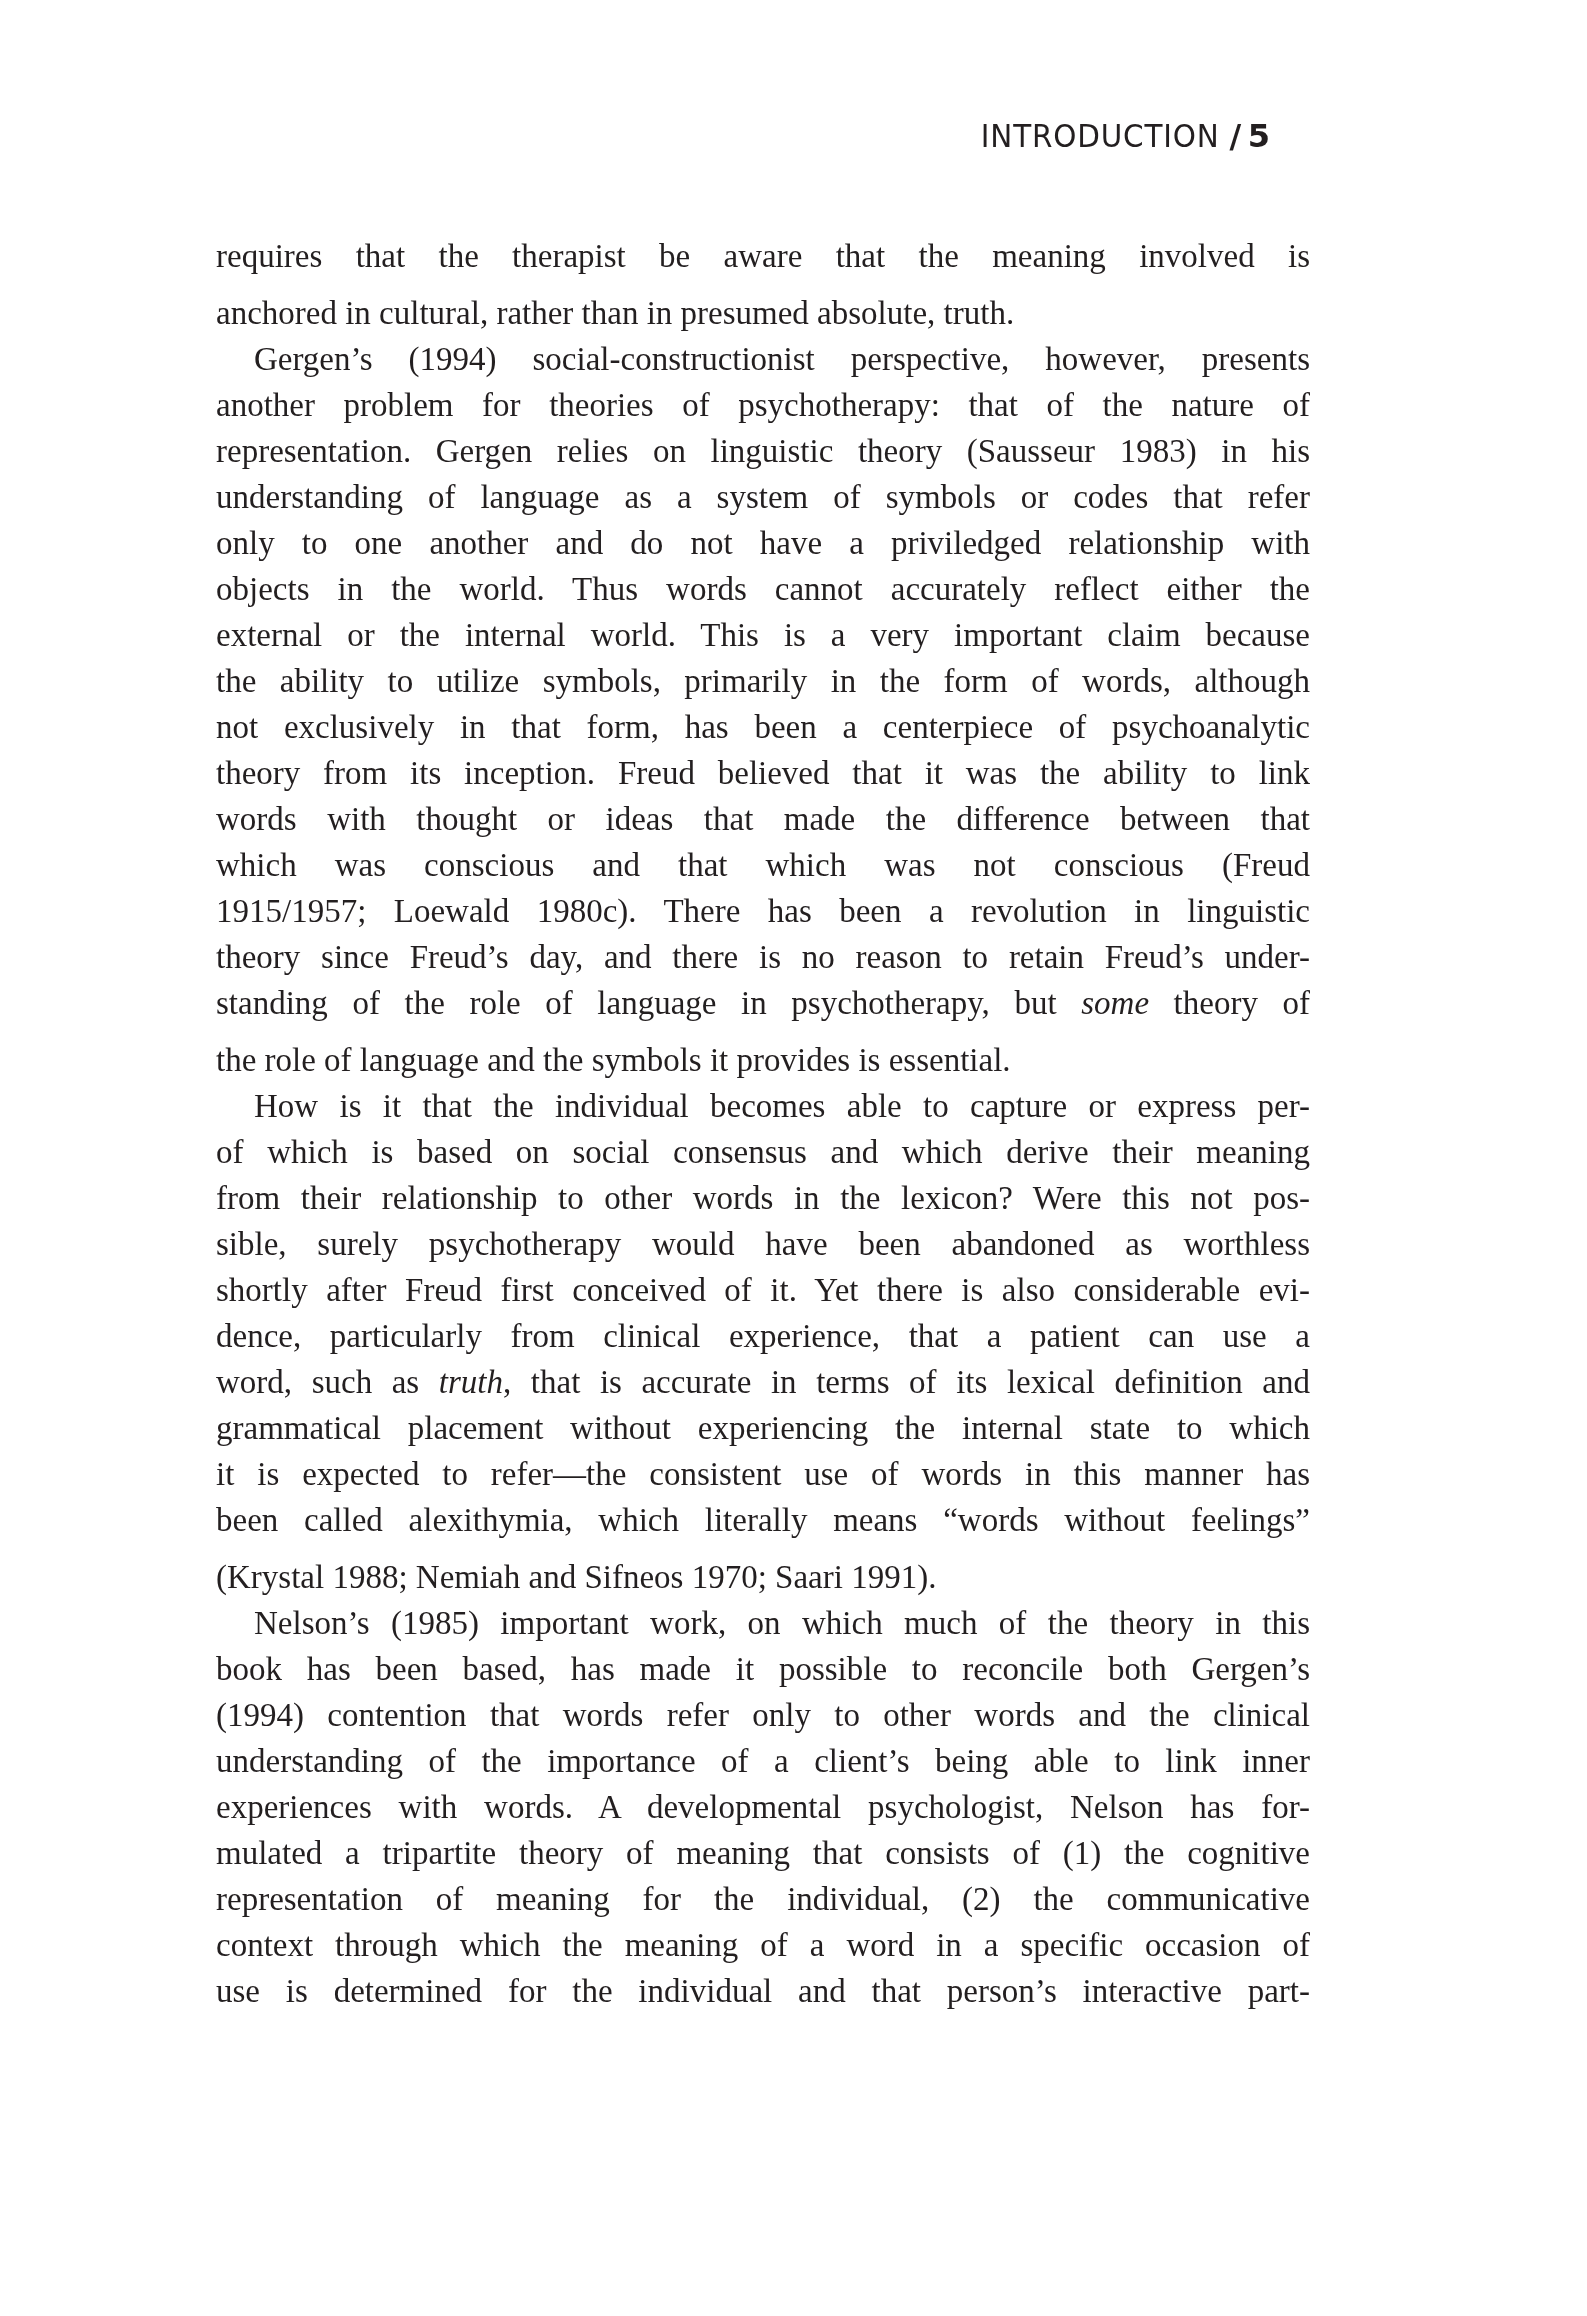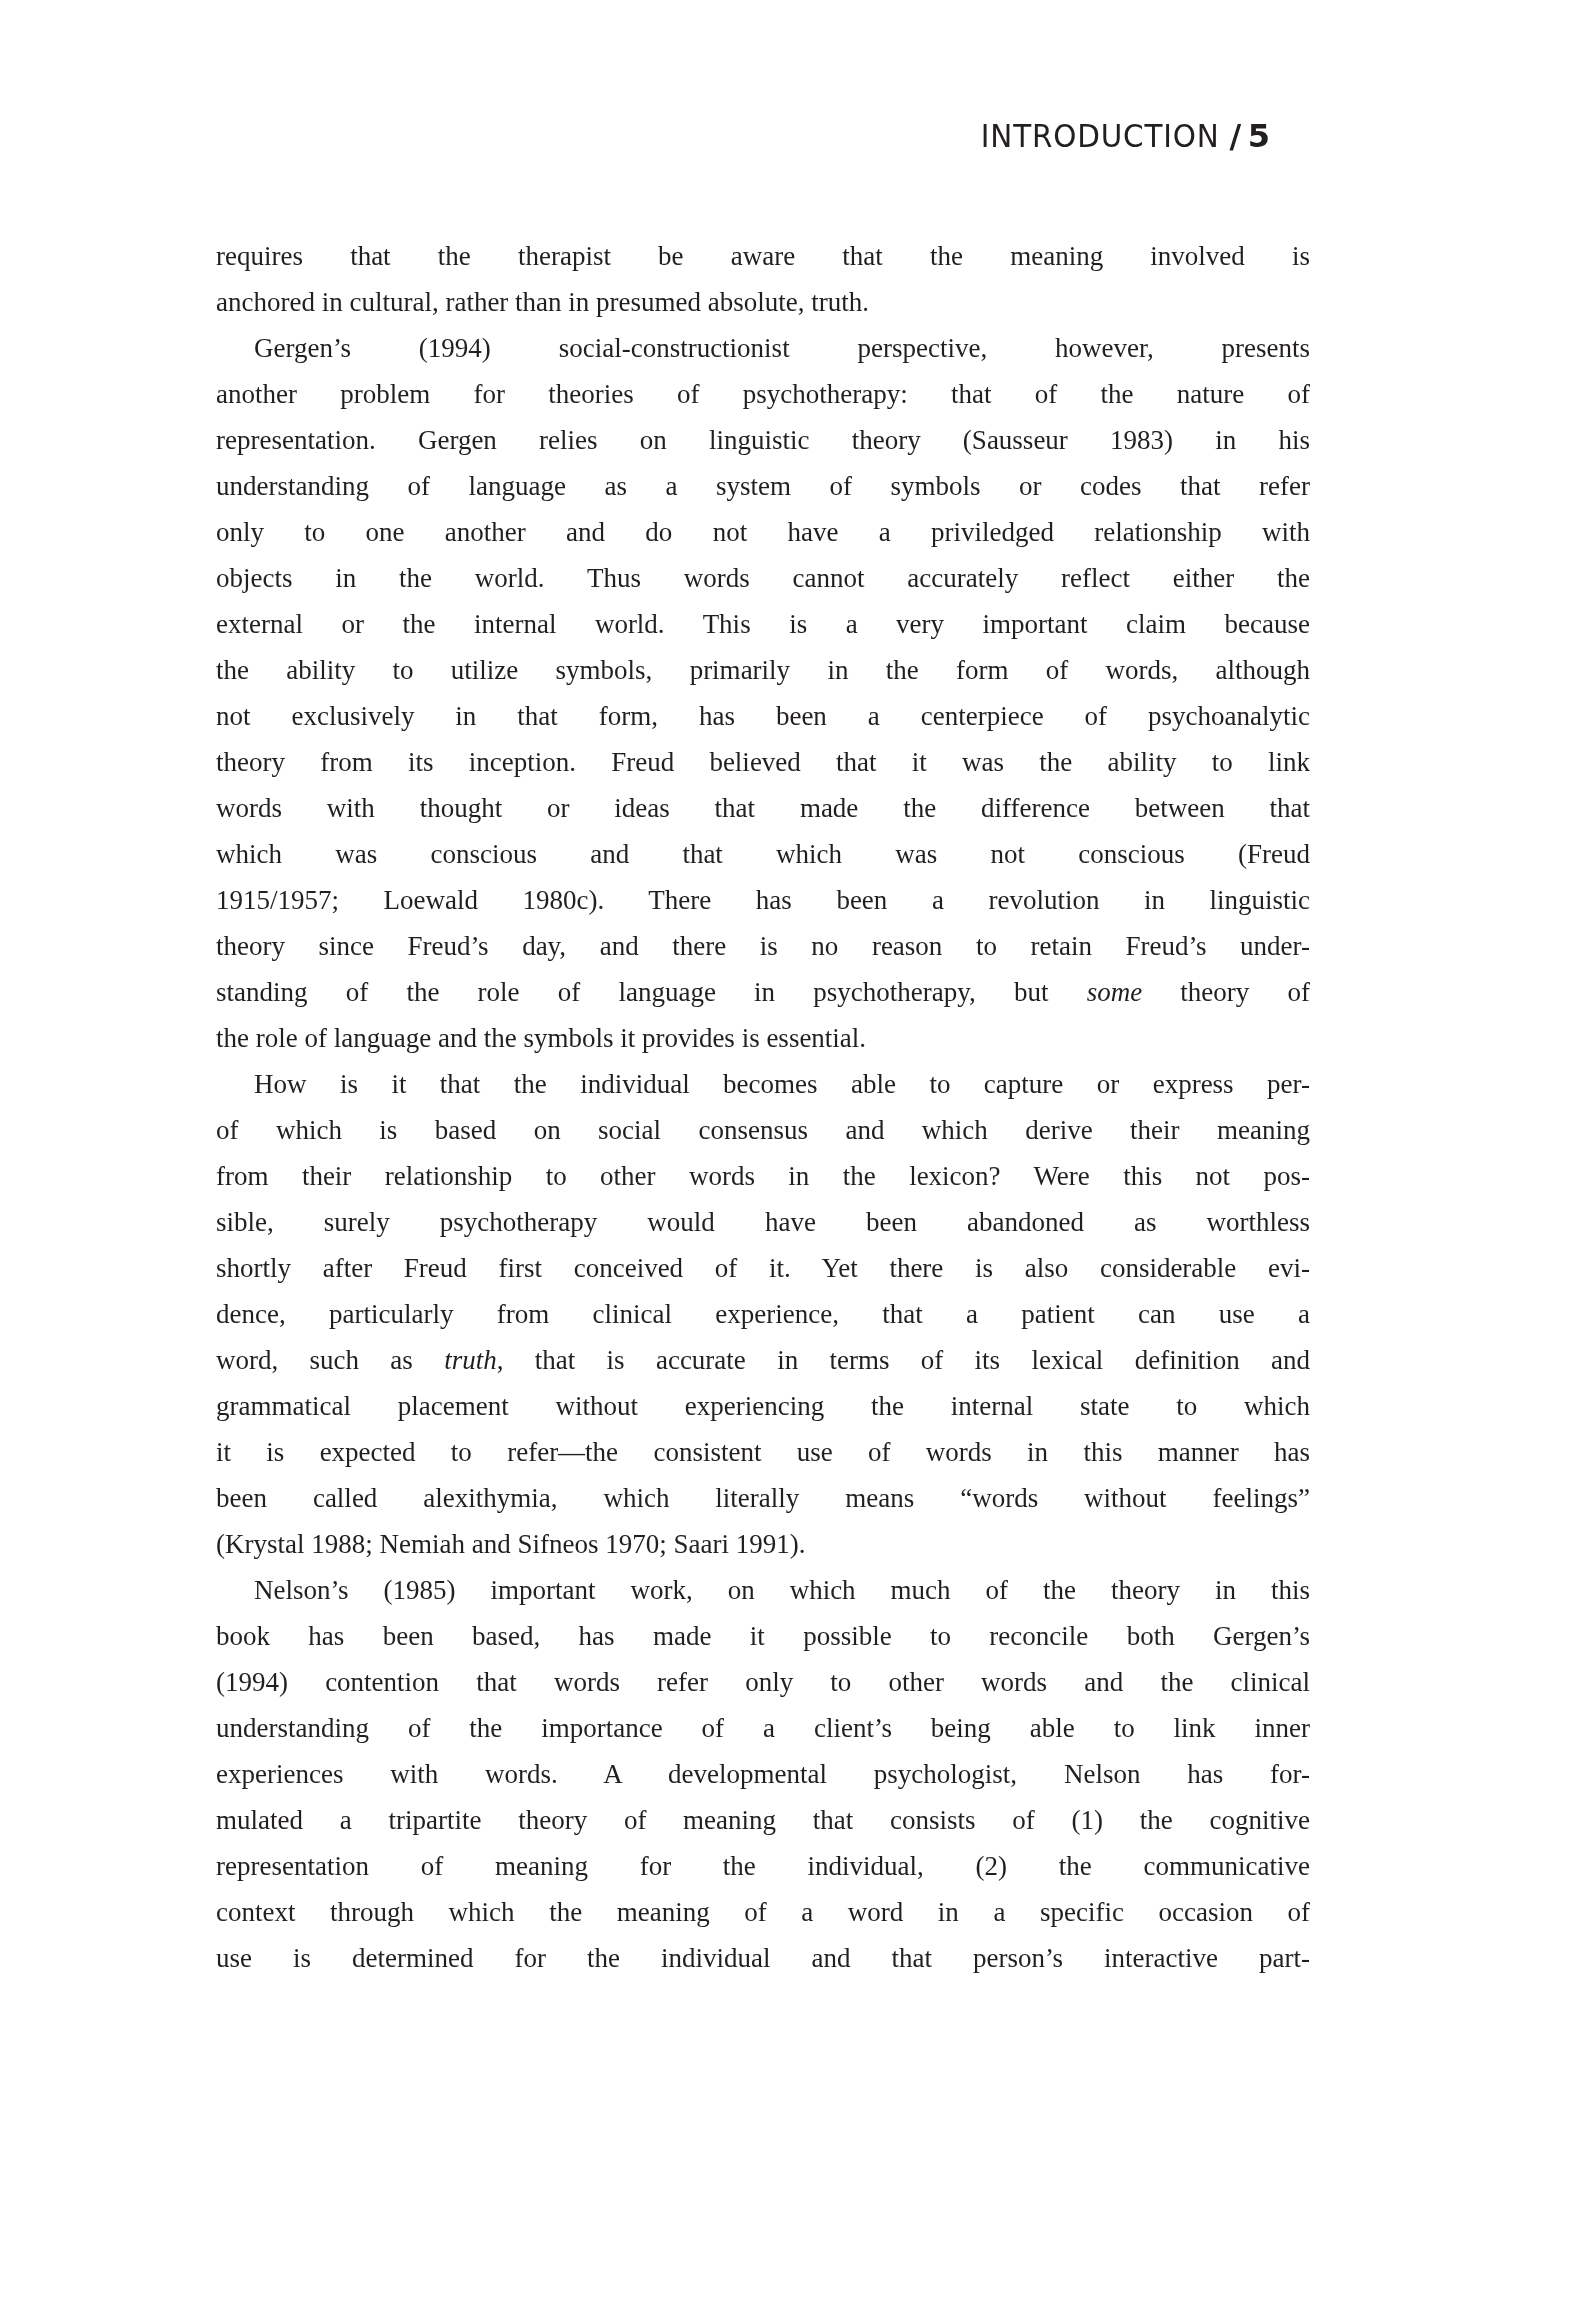--- a/index.html
+++ b/index.html
@@ -36,36 +36,37 @@
   .running-head .folio {
     font-weight: bold;
   }
   .running-head .sep { margin: 0 5.7px 0 9.5px; }
   .text-block {
     position: absolute;
     left: 216px;
     top: 233px;
     width: 1094px;
     font-family: "Liberation Serif", serif;
-    font-size: 27px;
+    font-size: 33px;
     line-height: 46px;
     text-align: justify;
     hyphens: none;
     color: #231f20;
   }
   .line {
     display: block;
     text-align: justify;
     text-align-last: justify;
     white-space: nowrap;
     height: 46px;
     overflow: visible;
   }
   .line.last {
     text-align-last: left;
+    margin-top: 11px;
   }
   .line.first-indent {
     padding-left: 38px;
   }
   em { }
 </style>
 </head>
 <body>
 
 <div class="running-head">

